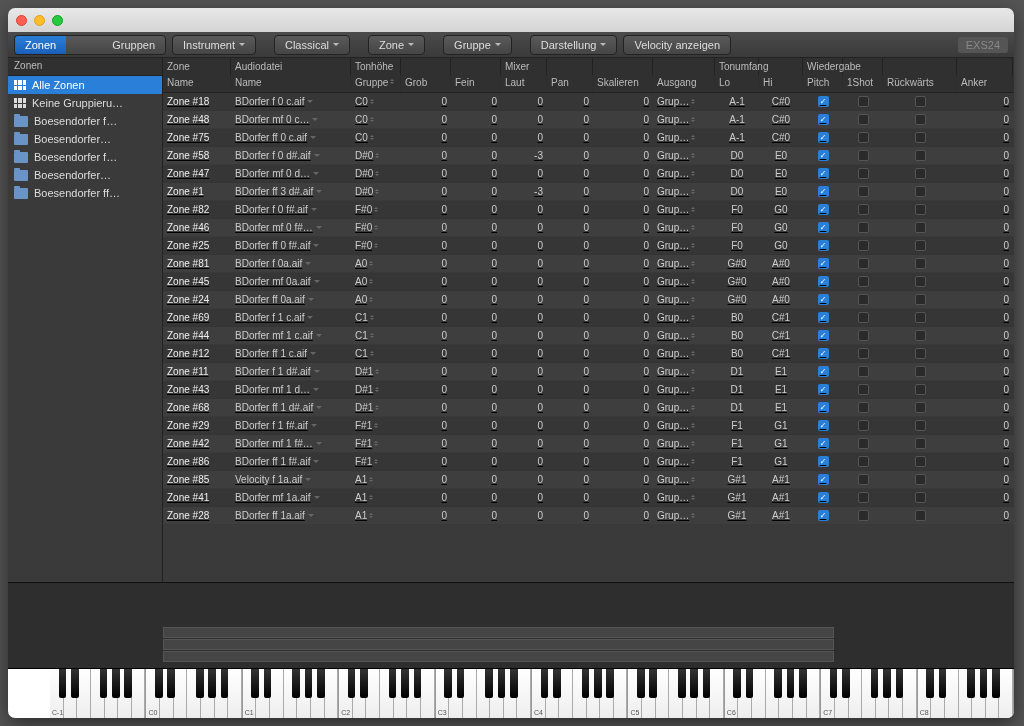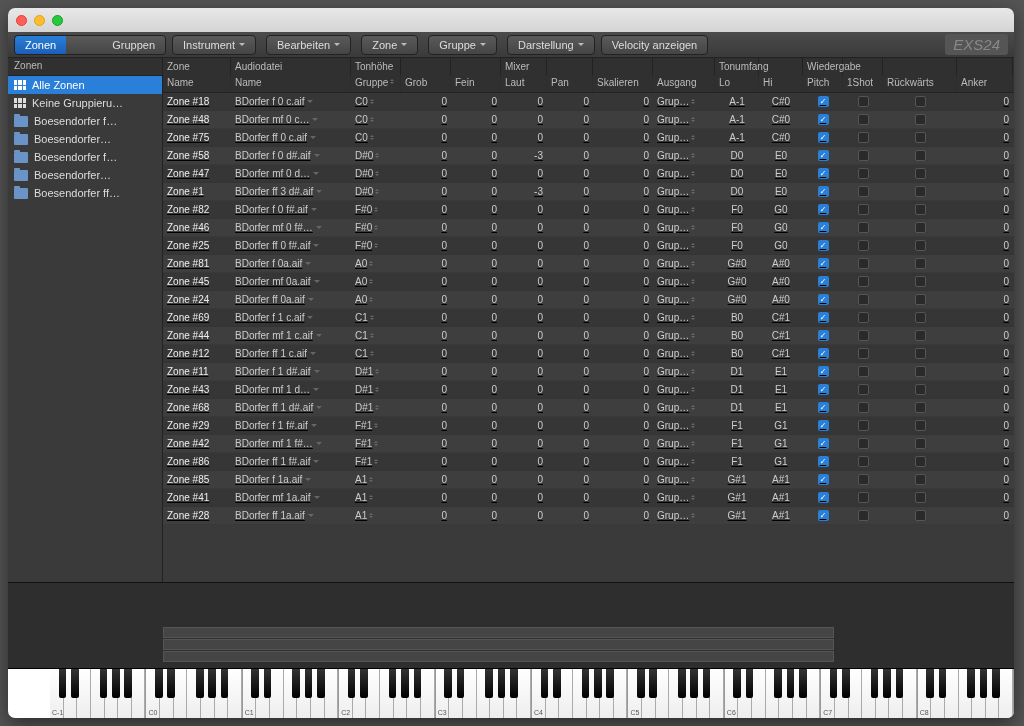--- a/index.html
+++ b/index.html
@@ -21,21 +21,21 @@
 .seg { display: flex; border-radius: 4px; overflow: hidden; }
 .seg .btn { border-right: 1px solid #222; }
 .seg .btn:last-child { border-right: none; }
 .btn { height: 20px; padding: 0 10px; background: linear-gradient(#5a5a5a,#454545); color: #ddd; font-size: 11px; display: flex; align-items: center; gap: 4px; border-radius: 4px; cursor: pointer; border: 1px solid #222; }
 .seg .btn { border-radius: 0; border: none; border-top: 1px solid #222; border-bottom: 1px solid #222; }
 .seg .btn:first-child { border-left: 1px solid #222; border-radius: 4px 0 0 4px; }
 .seg .btn:last-child { border-right: 1px solid #222; border-radius: 0 4px 4px 0; padding-left: 46px; }
 .btn.sel { background: linear-gradient(#2a7fd8,#1a5fb8); color: #fff; }
 .chev::after { content: ""; display: inline-block; border: 3px solid transparent; border-top-color: #bbb; margin-top: 3px; }
 .spacer { flex: 1; }
-.exs { background: #555; color: #888; font-size: 15px; padding: 2px 8px; border-radius: 3px; font-style: italic; }
+.exs { background: #555; color: #888; font-size: 11px; padding: 2px 8px; border-radius: 3px; }
 
 
 .body { flex: 1; display: flex; flex-direction: column; background: #3a3a3a; overflow: hidden; }
 .split { flex: 1; display: flex; overflow: hidden; }
 
 
 .sidebar { width: 155px; background: #3a3a3a; border-right: 1px solid #222; display: flex; flex-direction: column; overflow: hidden; }
 .shead { height: 18px; background: #303030; color: #bbb; font-size: 10px; padding: 2px 6px; border-bottom: 1px solid #222; }
 .sitems { flex: 1; }
 .sitem { height: 18px; display: flex; align-items: center; gap: 6px; padding: 0 6px; color: #ddd; font-size: 11px; white-space: nowrap; overflow: hidden; text-overflow: ellipsis; cursor: pointer; }
@@ -96,23 +96,23 @@
       <div class="tl y"></div>
       <div class="tl g"></div>
     </div>
   </div>
 
   <div class="toolbar">
     <div class="seg" id="tabs">
         <div class="btn sel">Zonen</div>
         <div class="btn">Gruppen</div>
       </div>
-    <div id="menus" style="display:flex;gap:10px">
+    <div id="menus" style="display:flex;gap:18px">
         <div class="btn chev">Instrument</div>
-        <div class="btn chev">Bearbeiten</div>
+        <div class="btn chev">Classical</div>
         <div class="btn chev">Zone</div>
         <div class="btn chev">Gruppe</div>
         <div class="btn chev">Darstellung</div>
       </div>
     <div class="btn">Velocity anzeigen</div>
     <div class="spacer"></div>
     <div class="exs">EXS24</div>
   </div>
 
   <div class="body">
@@ -756,21 +756,21 @@
               </div>
               <div class="c">
                 <span class="chk off"></span>
               </div>
               <div class="num">0</div>
             </div>
             <div class="row">
               <div>
                 <span class="zname">Zone #85</span>
               </div>
-              <div class="dd">BDorfer f  1a.aif</div>
+              <div class="dd">Velocity f  1a.aif</div>
               <div>A1<span class="ud"></span></div>
               <div class="num">0</div>
               <div class="num">0</div>
               <div class="num">0</div>
               <div class="num">0</div>
               <div class="num">0</div>
               <div>Grup…<span class="ud"></span></div>
               <div class="c">G#1</div>
               <div class="c">A#1</div>
               <div class="c">

